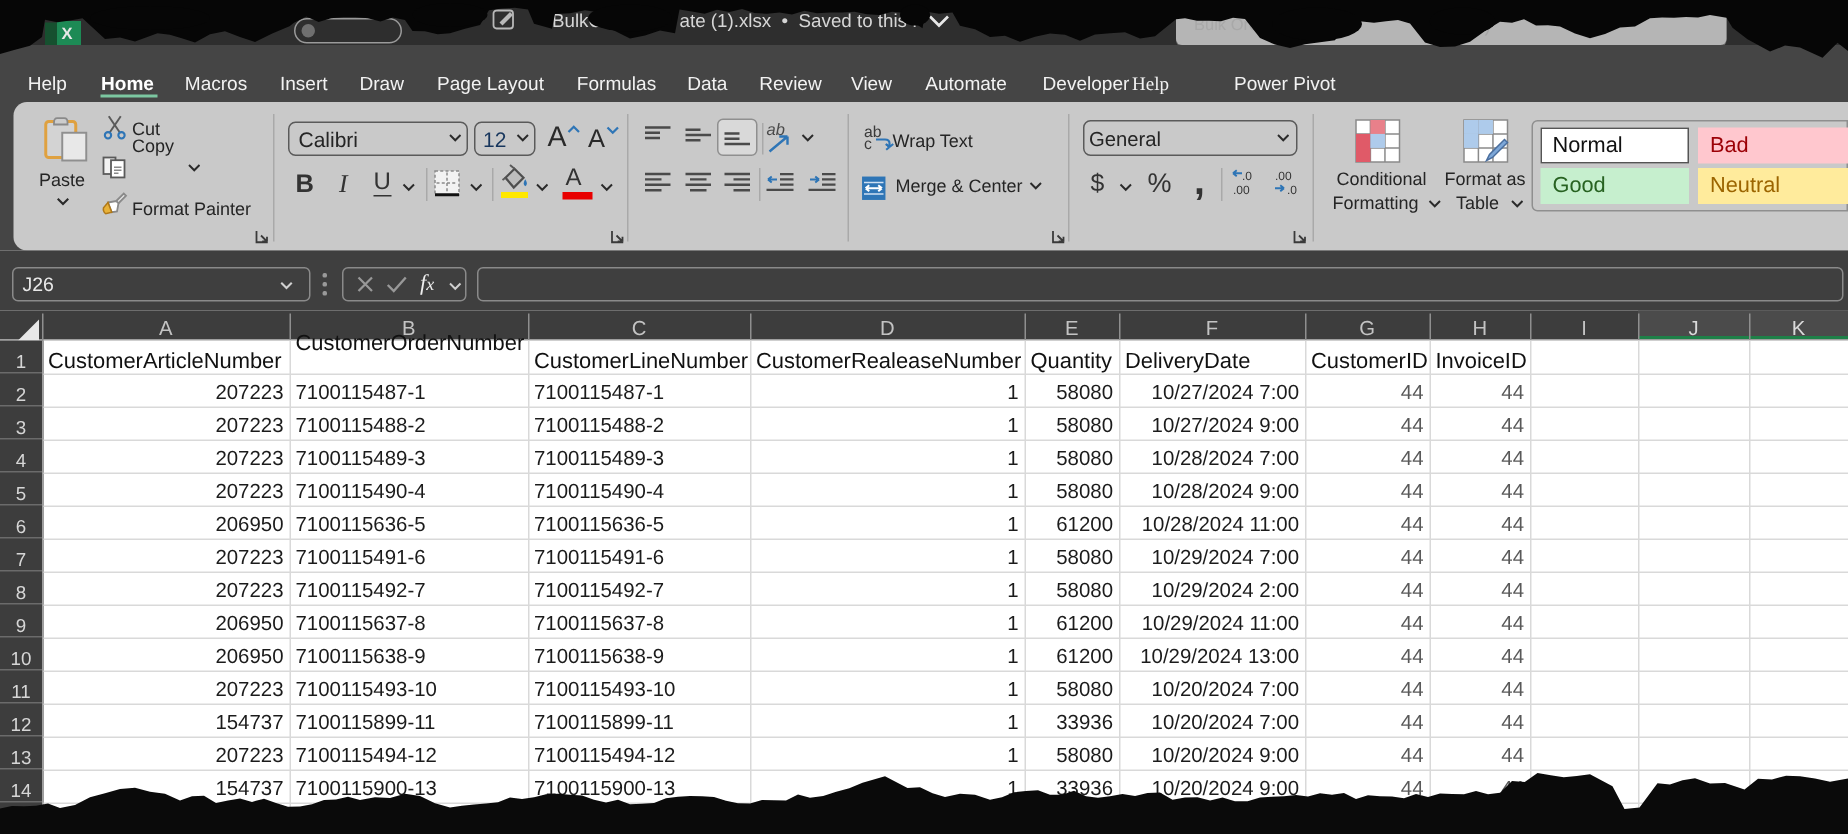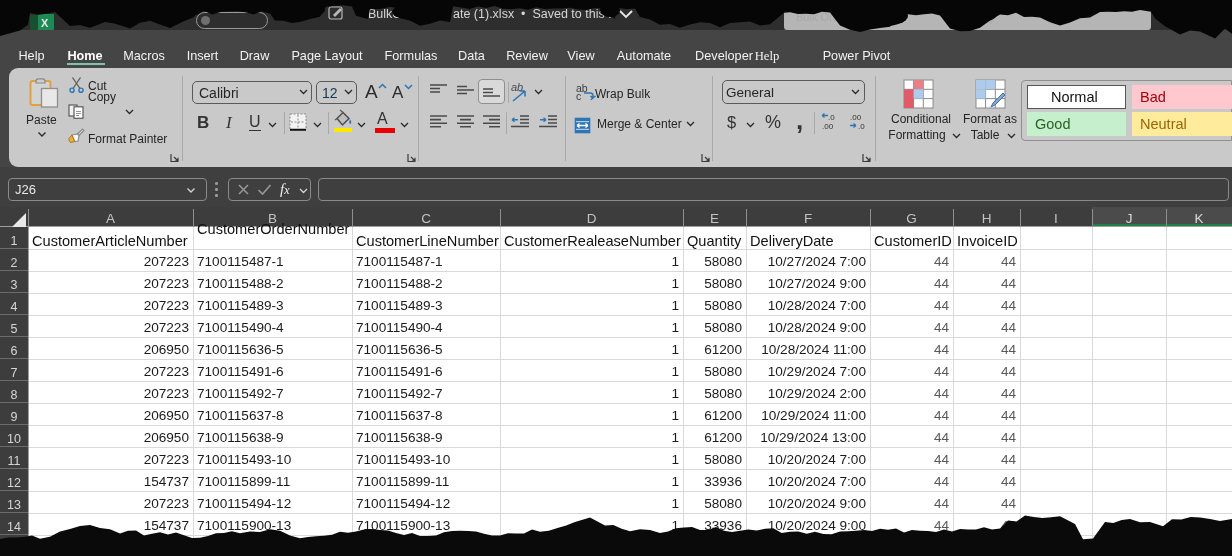--- a/index.html
+++ b/index.html
@@ -198,21 +198,21 @@
       <path d="M9 1 L18 1 M9 4.5 L18 4.5 M9 8 L18 8 M0 11.5 L18 11.5" stroke="#4a4a4a" stroke-width="1.5"></path>
       <path d="M1 4.7 L7 4.7 M7 4.7 L4.5 2.7 M7 4.7 L4.5 6.7" fill="none" stroke="#2e75b6" stroke-width="1.4"></path>
     </svg>
 <div class="gdiv" style="left:556px;top:8px;height:85px;"></div>
 <div class="abs" style="left:567px;top:16px;font-size:10.5px;color:#3a3a3a;line-height:8px;">ab</div>
 <div class="abs" style="left:567px;top:24px;font-size:10.5px;color:#3a3a3a;line-height:8px;">c</div>
 <svg style="left:573px;top:24px;" width="12" height="10" viewBox="0 0 12 10">
       <path d="M2 1 L8 1 Q11 1 11 3.5 L11 6 M11 6 L8.5 4 M11 6 L13.5 4" stroke="#2e75b6" stroke-width="1.4" fill="none"></path>
       <path d="M11 6 L8.8 4.2 M11 6 L8.8 7.8" stroke="#2e75b6" stroke-width="1.4" fill="none"></path>
     </svg>
-<div class="rtxt" style="left:586px;top:19px;">Wrap Bulk</div>
+<div class="rtxt" style="left:586px;top:19px;">Wrap Text</div>
 <svg style="left:565px;top:49px;" width="17" height="17" viewBox="0 0 17 17">
       <rect x="0.7" y="0.7" width="15.6" height="15.6" fill="#2e75b6"></rect>
       <path d="M2 4.7 L15 4.7 M2 12.3 L15 12.3" stroke="#cfe0f2" stroke-width="1"></path>
       <path d="M3 8.5 L14 8.5 M3 8.5 L5.5 6.5 M3 8.5 L5.5 10.5 M14 8.5 L11.5 6.5 M14 8.5 L11.5 10.5" stroke="#fff" stroke-width="1.4" fill="none"></path>
     </svg>
 <div class="rtxt" style="left:588px;top:49px;">Merge &amp; Center</div>
 <svg style="left:677px;top:53px;" width="9" height="6" viewBox="0 0 9 6">
       <path d="M1 1 L4.5 4.5 L8 1" fill="none" stroke="#2a2a2a" stroke-width="1.3"></path>
     </svg>
 <div class="glabel" style="left:548px;top:84px;">Alignment</div>
@@ -266,21 +266,21 @@
       <rect x="10.6" y="1" width="9.7" height="9.3" fill="#aecbeb"></rect>
       <rect x="1" y="10.3" width="9.6" height="9.3" fill="#aecbeb"></rect>
       <path d="M28 14 L18 24 L16 28 L20 26 L30 16 Z" fill="#7da7d8" stroke="#4a6e9e" stroke-width="1"></path>
     </svg>
 <div class="rtxt" style="left:981px;top:44px;transform:translateX(-50%);">Format as</div>
 <div class="rtxt" style="left:976px;top:60px;transform:translateX(-50%);">Table</div>
 <svg style="left:998px;top:65px;" width="9" height="6" viewBox="0 0 9 6">
       <path d="M1 1 L4.5 4.5 L8 1" fill="none" stroke="#2a2a2a" stroke-width="1.3"></path>
     </svg>
 <div class="abs" style="left:1012px;top:12px;width:211px;height:61px;border:1px solid #8f8f8f;border-radius:4px 0 0 4px;"></div>
-<div class="abs" style="left:1018px;top:17px;width:99px;height:24px;background:#fff;border:1.6px solid #555;font-size:14.5px;color:#111;line-height:23px;padding-left:23px;">Normal</div>
+<div class="abs" style="left:1018px;top:17px;width:99px;height:24px;background:#fff;border:1.6px solid #555;font-size:14.5px;color:#111;line-height:23px;padding-left:7px;">Normal</div>
 <div class="abs" style="left:1123px;top:17px;width:100px;height:24px;background:#ffc7ce;font-size:14.5px;color:#9c0006;line-height:25px;padding-left:8px;">Bad</div>
 <div class="abs" style="left:1018px;top:44px;width:99px;height:24px;background:#c6efce;font-size:14.5px;color:#276221;line-height:25px;padding-left:8px;">Good</div>
 <div class="abs" style="left:1123px;top:44px;width:100px;height:24px;background:#ffeb9c;font-size:14.5px;color:#9c6500;line-height:25px;padding-left:8px;">Neutral</div>
 <div class="glabel" style="left:1057px;top:84px;">Styles</div>
 </div>
 <div class="abs" style="left:0;top:167px;width:1232px;height:40px;background:#3f3f3f;"></div>
 <div class="abs" style="left:8px;top:178px;width:199px;height:23px;border:1px solid #8a8a8a;border-radius:4px;"></div>
 <div class="abs" style="left:15px;top:182px;font-size:13px;color:#e8e8e8;">J26</div>
 <svg style="left:186px;top:187px;" width="10" height="7" viewBox="0 0 10 7">
     <path d="M1.5 1.5 L5 5 L8.5 1.5" fill="none" stroke="#d0d0d0" stroke-width="1.4"></path>

